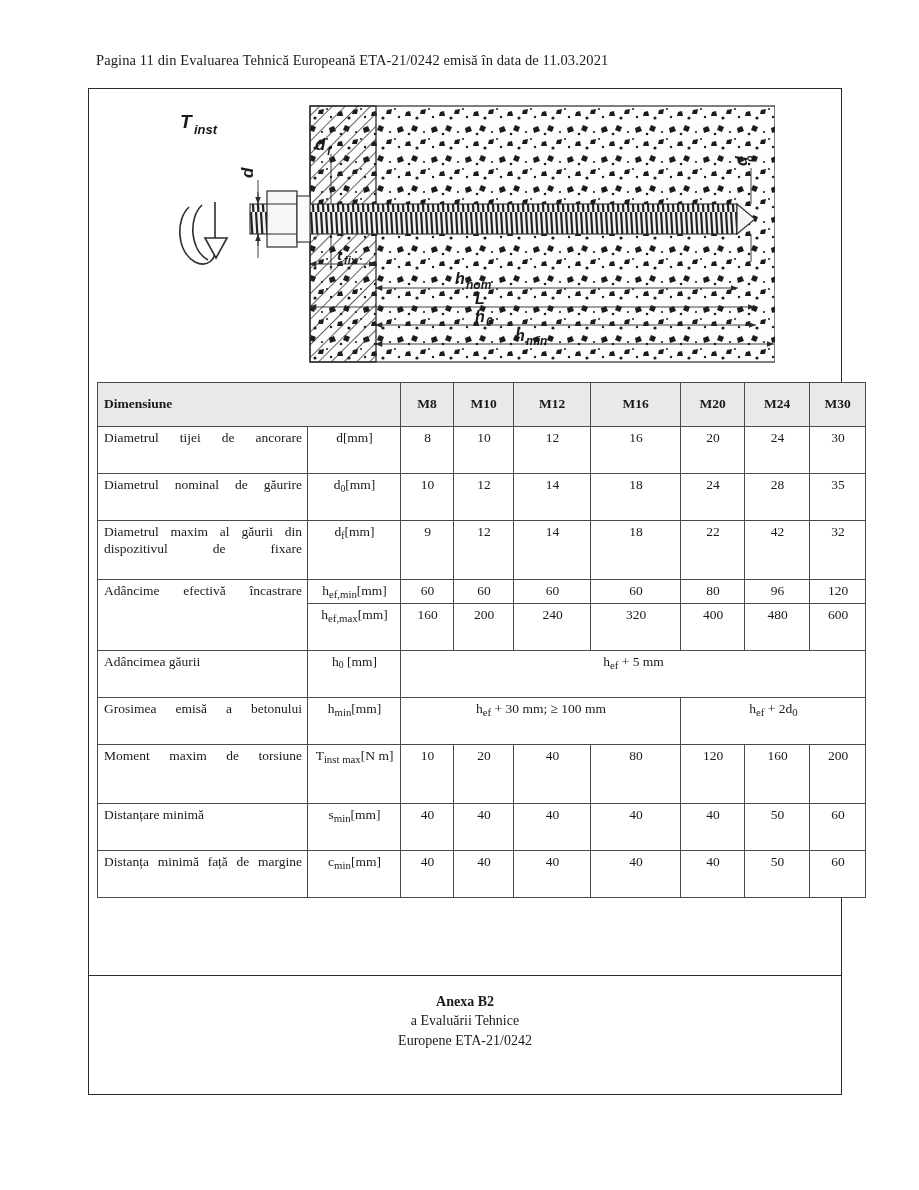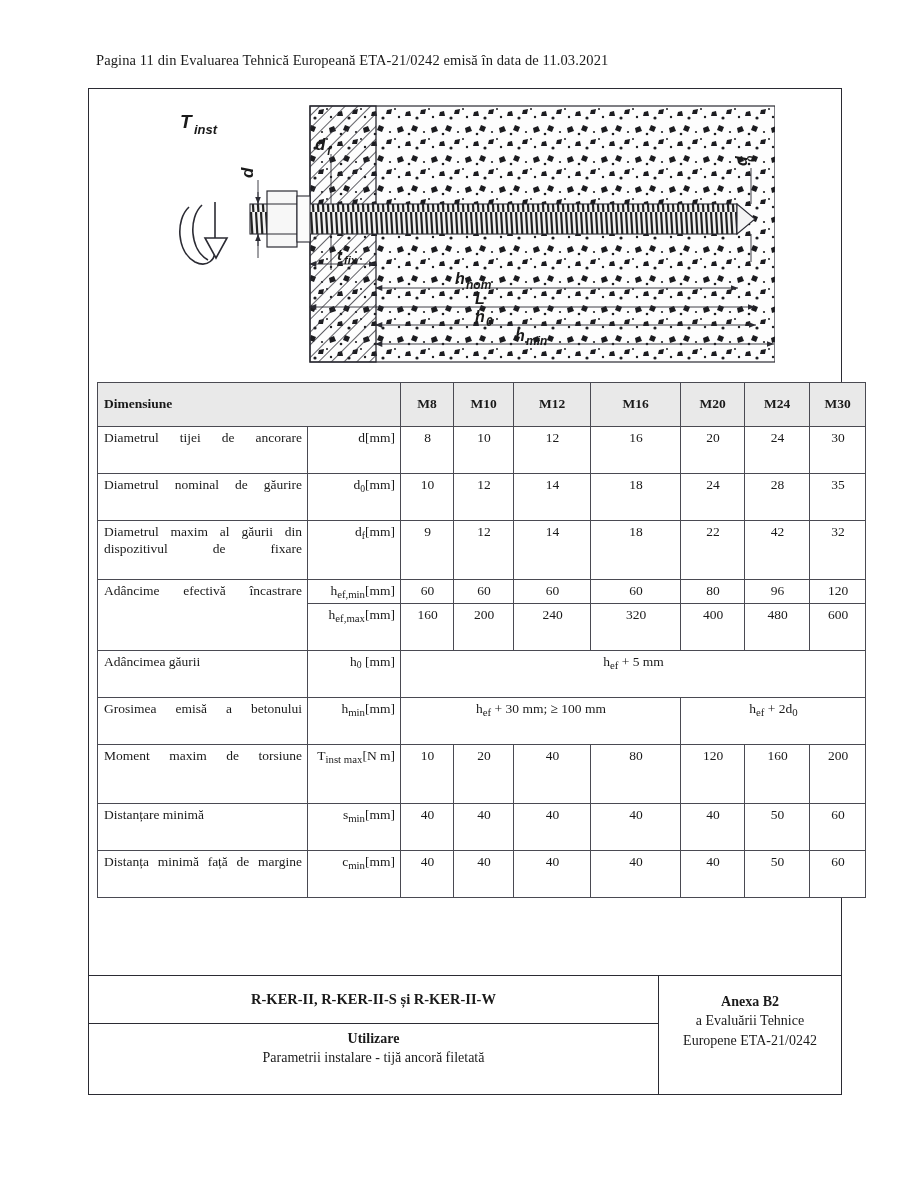--- a/index.html
+++ b/index.html
@@ -76,21 +76,21 @@
     padding: 13px 2px;
   }
   th.dim-head { text-align: left; padding-left: 6px; }
   .desc {
     text-align: justify;
     text-align-last: justify;
     hyphens: none;
     min-width: 0;
   }
   .desc.nojust { text-align: left; text-align-last: left; }
-  .symbol { text-align: right; white-space: nowrap; }
+  .symbol { text-align: center; white-space: nowrap; }
   .num { text-align: center; }
   .merged { text-align: center; vertical-align: middle; }
   .tall-1 { height: 40px; }
   .tall-2 { height: 52px; }
   sub {
     font-size: 0.72em;
     vertical-align: baseline;
     position: relative;
     top: 0.28em;
   }
@@ -364,27 +364,20 @@
         <td class="num">40</td>
         <td class="num">40</td>
         <td class="num">40</td>
         <td class="num">50</td>
         <td class="num">60</td>
       </tr>
     </tbody>
   </table>
 
   <div class="footer-block">
-    <div class="footer-left">
-      <div class="footer-title">R-KER-II, R-KER-II-S și R-KER-II-W</div>
-      <div class="footer-use">
-        <span class="u-title">Utilizare</span>
-        <span>Parametrii instalare  - tijă ancoră filetată</span>
-      </div>
-    </div>
     <div class="footer-right">
       <span class="an-title">Anexa B2</span>
       <span>a Evaluării Tehnice</span><br>
       <span>Europene ETA-21/0242</span>
     </div>
   </div>
 
 </div>
 
 </body></html>

